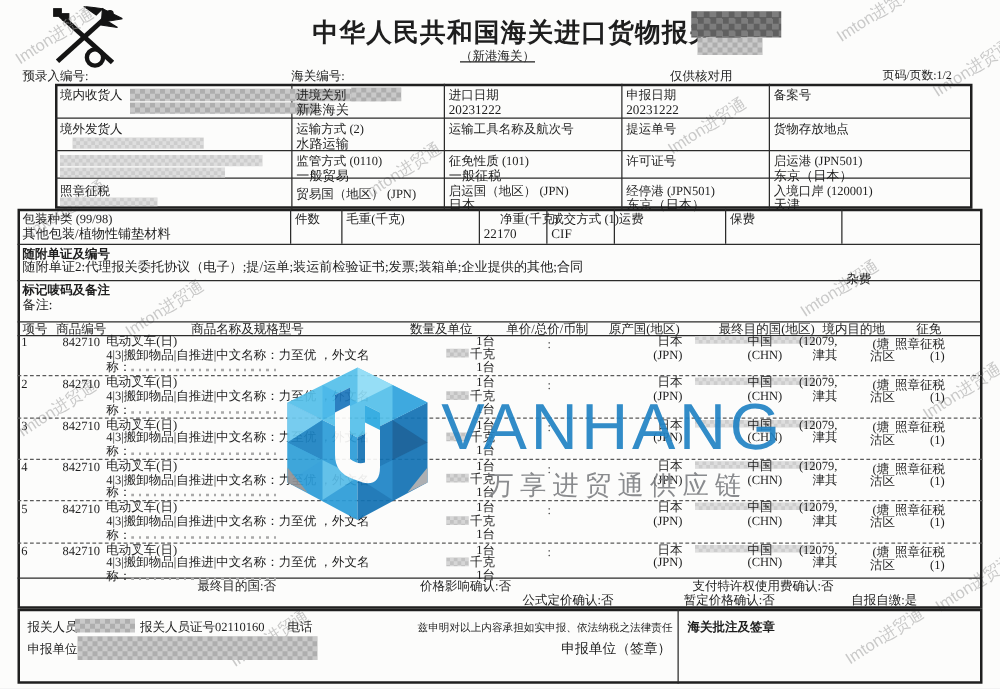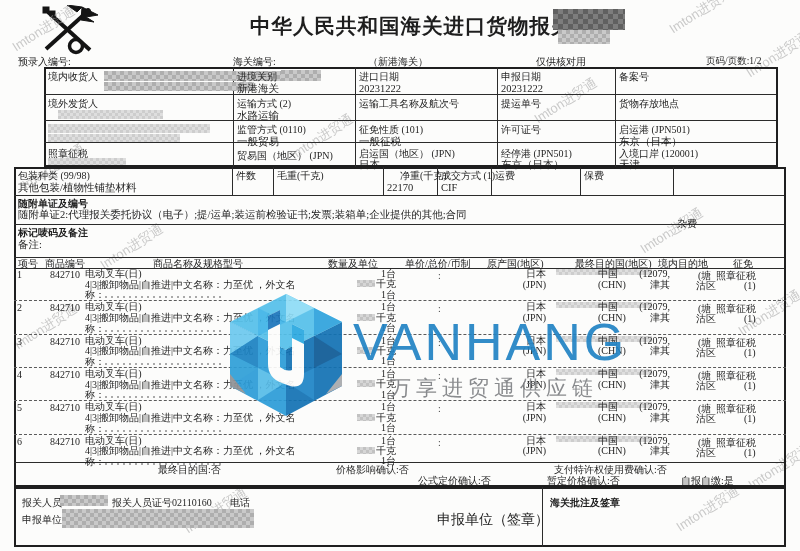--- a/index.html
+++ b/index.html
@@ -72,21 +72,21 @@
       </g>
     </svg>
   </div>
 
   <div class="abs ttl z2" style="left:250px;top:12px;">中华人民共和国海关进口货物报关单</div>
   <div class="abs chk-dark z2" style="left:553px;top:9px;width:72px;height:21px;"></div>
   <div class="abs chk z2" style="left:558px;top:30px;width:52px;height:14px;"></div>
 
   <div class="abs lbl z2" style="left:18px;top:56px;">预录入编号:</div>
   <div class="abs lbl z2" style="left:233px;top:56px;">海关编号:</div>
-  <div class="abs lbl z2" style="left:368px;top:56px;">（新港海关）</div>
+  <div class="abs lbl z2" style="left:368px;top:40px;text-decoration:underline;">（新港海关）</div>
   <div class="abs lbl z2" style="left:536px;top:56px;">仅供核对用</div>
   <div class="abs lbl z2" style="left:706px;top:56px;font-size:9.5px;">页码/页数:1/2</div>
 
   <div class="abs bx z2" style="left:44px;top:67px;width:730px;height:96px;"></div>
   <div class="abs hl z2" style="left:44px;top:94px;width:732px;"></div>
   <div class="abs hl z2" style="left:44px;top:120px;width:732px;"></div>
   <div class="abs hl z2" style="left:44px;top:142px;width:732px;"></div>
   <div class="abs vl z2" style="left:233px;top:67px;height:100px;"></div>
   <div class="abs vl z2" style="left:355px;top:67px;height:100px;"></div>
   <div class="abs vl z2" style="left:497px;top:67px;height:100px;"></div>
@@ -389,21 +389,22 @@
   <div class="abs lbl z2" style="left:418px;top:475px;">公式定价确认:否</div>
   <div class="abs lbl z2" style="left:547px;top:475px;">暂定价格确认:否</div>
   <div class="abs lbl z2" style="left:681px;top:475px;">自报自缴:是</div>
 
   <div class="abs bx z2" style="left:14px;top:487px;width:768px;height:56px;"></div>
   <div class="abs vl z2" style="left:542px;top:487px;height:60px;"></div>
   <div class="abs lbl z2" style="left:22px;top:497px;">报关人员</div>
   <div class="abs chk z2" style="left:60px;top:495px;width:48px;height:11px;"></div>
   <div class="abs lbl z2" style="left:112px;top:497px;">报关人员证号02110160</div>
   <div class="abs lbl z2" style="left:230px;top:497px;">电话</div>
-  <div class="abs z2" style="left:437px;top:511px;width:100px;text-align:right;font-size:14px;white-space:nowrap;">申报单位（签章）</div>
+  <div class="abs z2" style="left:330px;top:497px;width:208px;text-align:right;font-size:8.5px;white-space:nowrap;">兹申明对以上内容承担如实申报、依法纳税之法律责任</div>
+  <div class="abs z2" style="left:437px;top:511px;width:100px;text-align:right;font-size:11px;white-space:nowrap;">申报单位（签章）</div>
   <div class="abs lbl z2" style="left:22px;top:514px;">申报单位</div>
   <div class="abs chk z2" style="left:62px;top:509px;width:192px;height:19px;"></div>
   <div class="abs lbl z2" style="left:550px;top:497px;font-weight:bold;text-align:right;">海关批注及签章</div>
 
   <div id="brandmark">
     <svg width="122" height="130" viewBox="0 0 120 130">
 
       <polygon points="60,4 116,32 60,60 4,32" fill="#54c0ea"></polygon>
       <polygon points="4,32 60,60 60,126 4,96" fill="#2b9cd8"></polygon>
       <polygon points="60,60 116,32 116,96 60,126" fill="#1272b4"></polygon>

